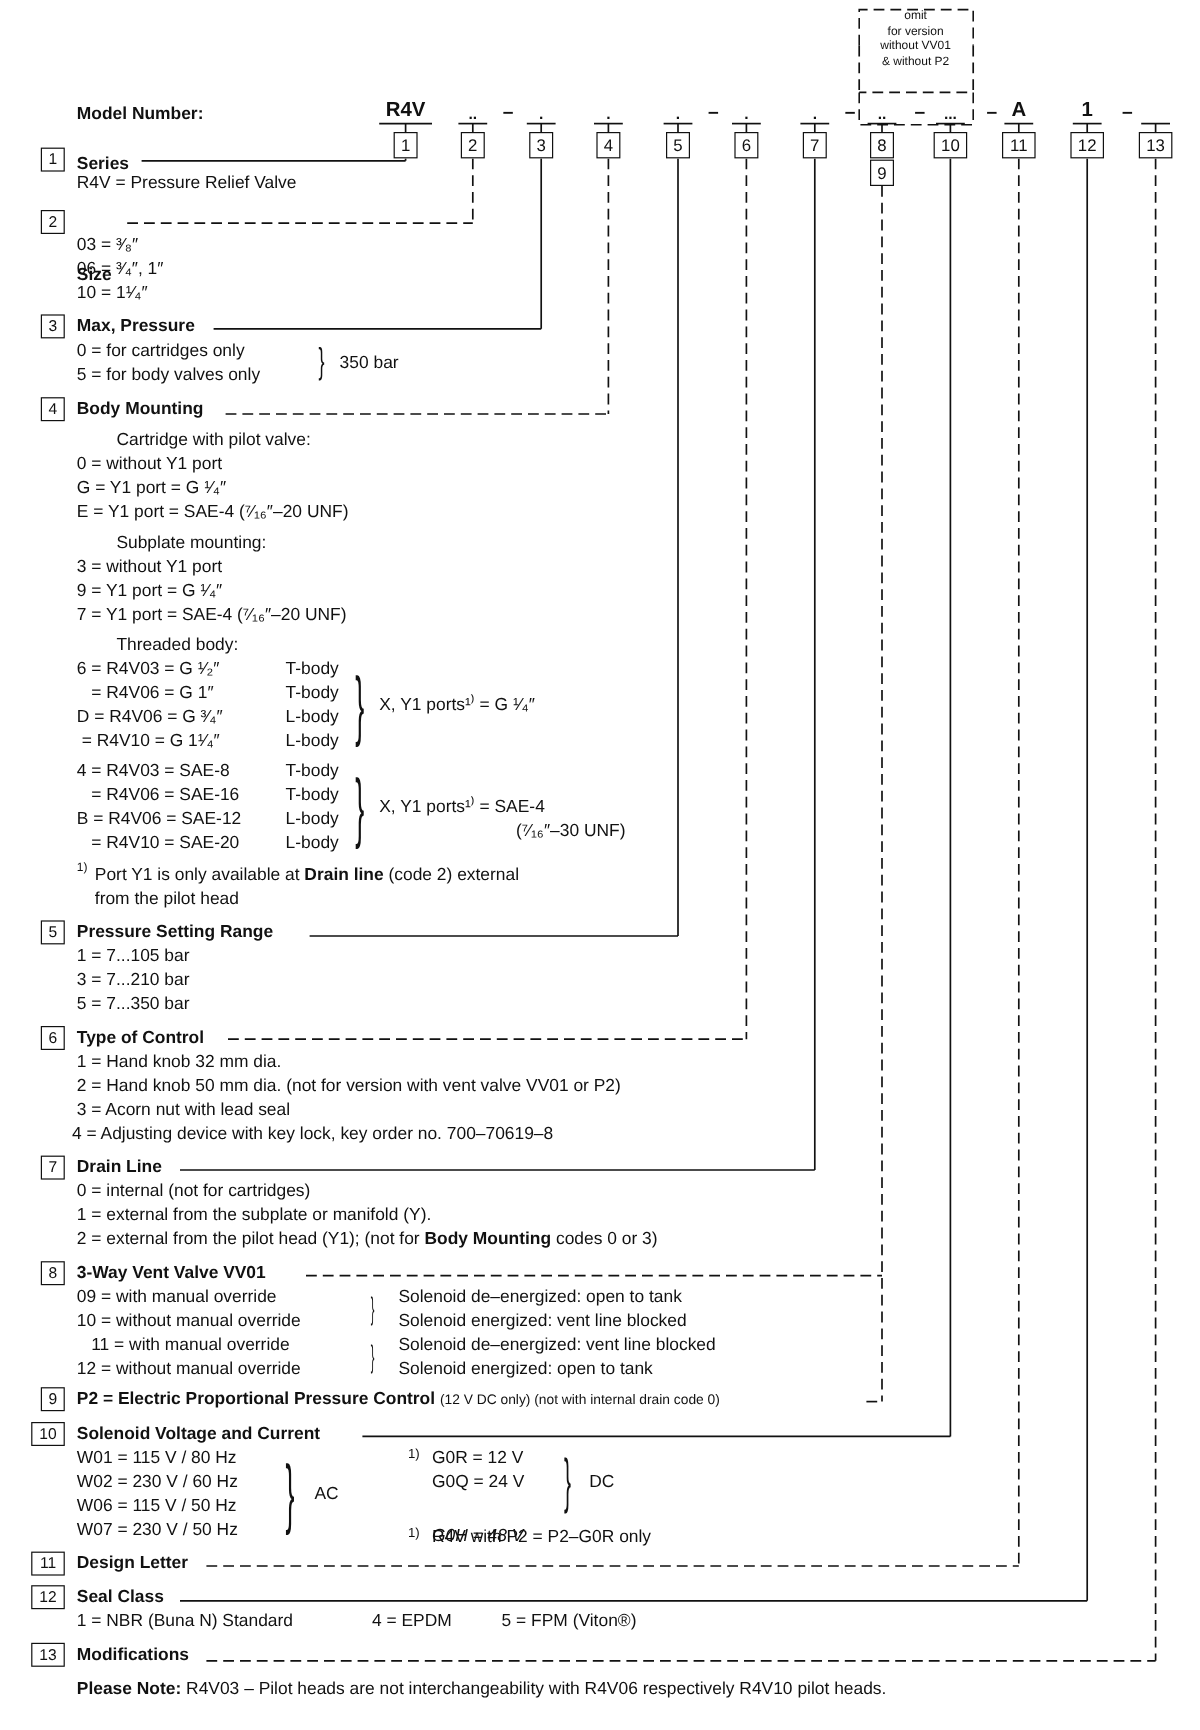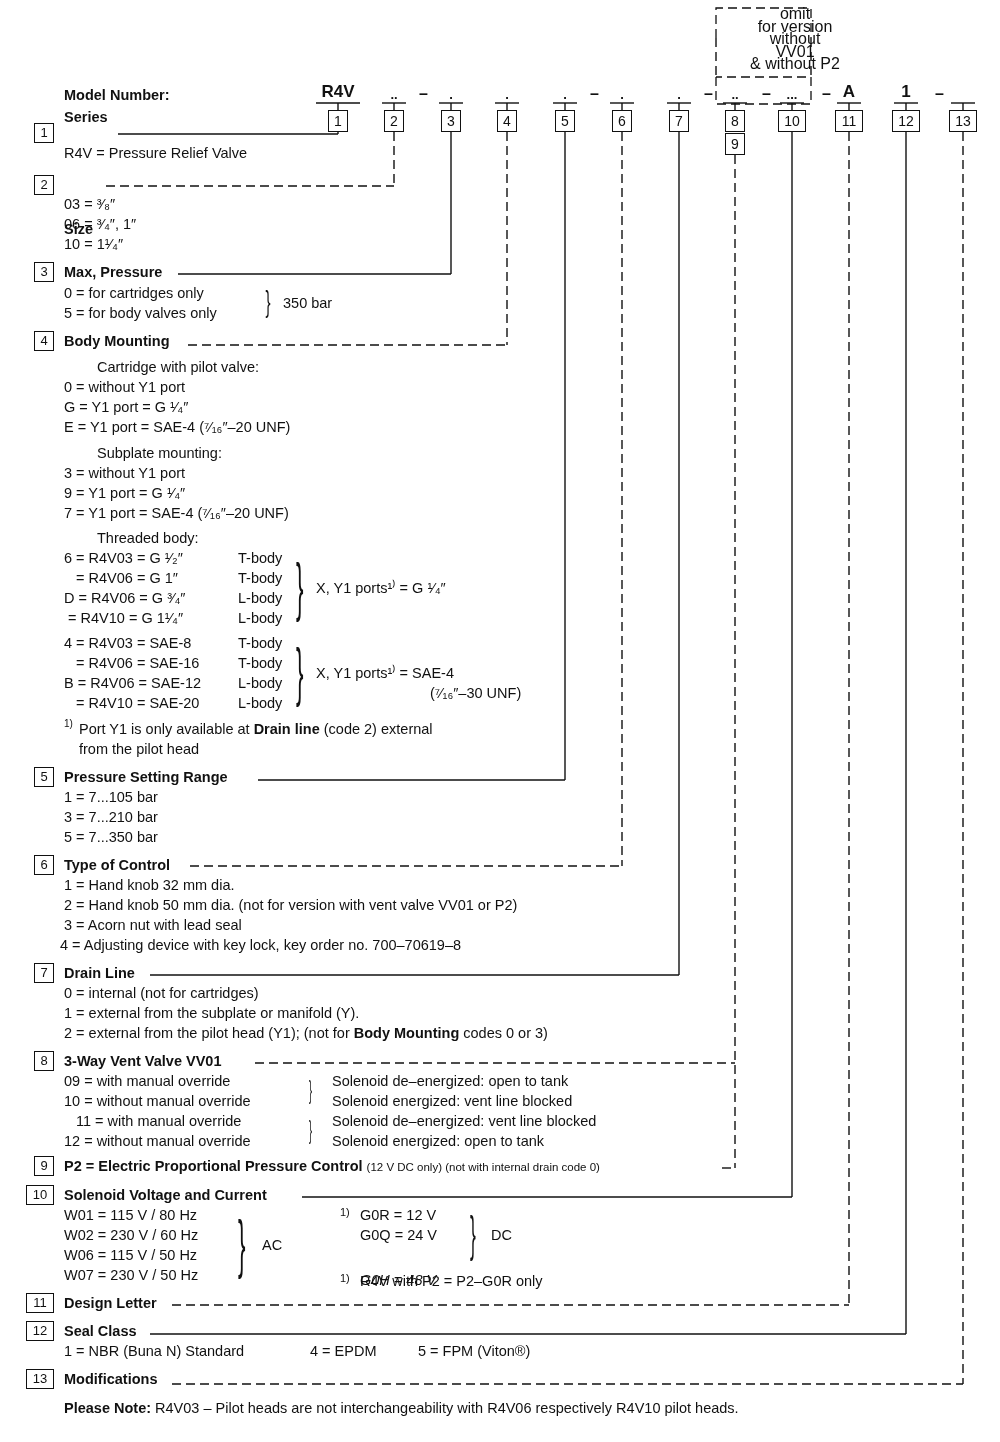--- a/index.html
+++ b/index.html
@@ -11,21 +11,21 @@
   .b { font-weight:bold; }
   .hd { font-size:14.5px; font-weight:bold; line-height:18px; background:#fff; padding-right:3px; }
   .numbox { position:absolute; width:18px; height:18px; border:1.3px solid #111; font-size:13px;
             line-height:18px; text-align:center; background:#fff; box-sizing:content-box; }
   .codebox { position:absolute; width:18px; height:20px; border:1.3px solid #111; font-size:14px;
              line-height:20px; text-align:center; background:#fff; }
   .codebox.wide { width:26px; }
   .codeval { position:absolute; font-size:17px; font-weight:bold; text-align:center; width:40px; line-height:20px; }
   .dots { position:absolute; font-size:13px; font-weight:bold; text-align:center; width:40px; line-height:14px; letter-spacing:0px; }
   .dash { position:absolute; font-size:16px; font-weight:bold; line-height:16px; }
-  .omit { position:absolute; left:716px; top:8px; width:94px; font-size:16px; line-height:12.5px; text-align:center;margin-left:32px; }
+  .omit { position:absolute; left:716px; top:8px; width:94px; font-size:10px; line-height:12.5px; text-align:center; }
   .brace { position:absolute; font-size:15px; line-height:20px; }
 </style>
 </head>
 <body>
 
 <svg id="lines">
     <line x1="316" y1="103" x2="360" y2="103" stroke="#111" stroke-width="1.4"></line>
     <line x1="338" y1="103" x2="338" y2="110" stroke="#111" stroke-width="1.4"></line>
     <line x1="382" y1="103" x2="406" y2="103" stroke="#111" stroke-width="1.4"></line>
     <line x1="394" y1="103" x2="394" y2="110" stroke="#111" stroke-width="1.4"></line>
@@ -114,21 +114,21 @@
     <div class="dash" style="left: 935px; top: 86px;">–</div>
   </div>
 <div class="omit">
   <div>omit</div>
   <div>for version</div>
   <div>without VV01</div>
   <div>&amp; without P2</div>
 </div>
 
 <div class="numbox" style="left:34px;top:123px;">1</div>
-<div class="abs hd" style="left:64px;top:108px;">Series</div>
+<div class="abs hd" style="left:64px;top:128px;">Series</div>
 <div class="abs t" style="left:64px;top:143px;">R4V = Pressure Relief Valve</div>
 
 <div class="numbox" style="left:34px;top:175px;">2</div>
 <div class="abs hd" style="left:64px;top:176px;margin-top:44px;">Size</div>
 <div class="abs t" style="left:64px;top:194px;">03 = ³⁄₈″</div>
 <div class="abs t" style="left:64px;top:214px;">06 = ³⁄₄″, 1″</div>
 <div class="abs t" style="left:64px;top:234px;">10 = 1¹⁄₄″</div>
 
 <div class="numbox" style="left:34px;top:262px;">3</div>
 <div class="abs hd" style="left:64px;top:263px;">Max, Pressure</div>

